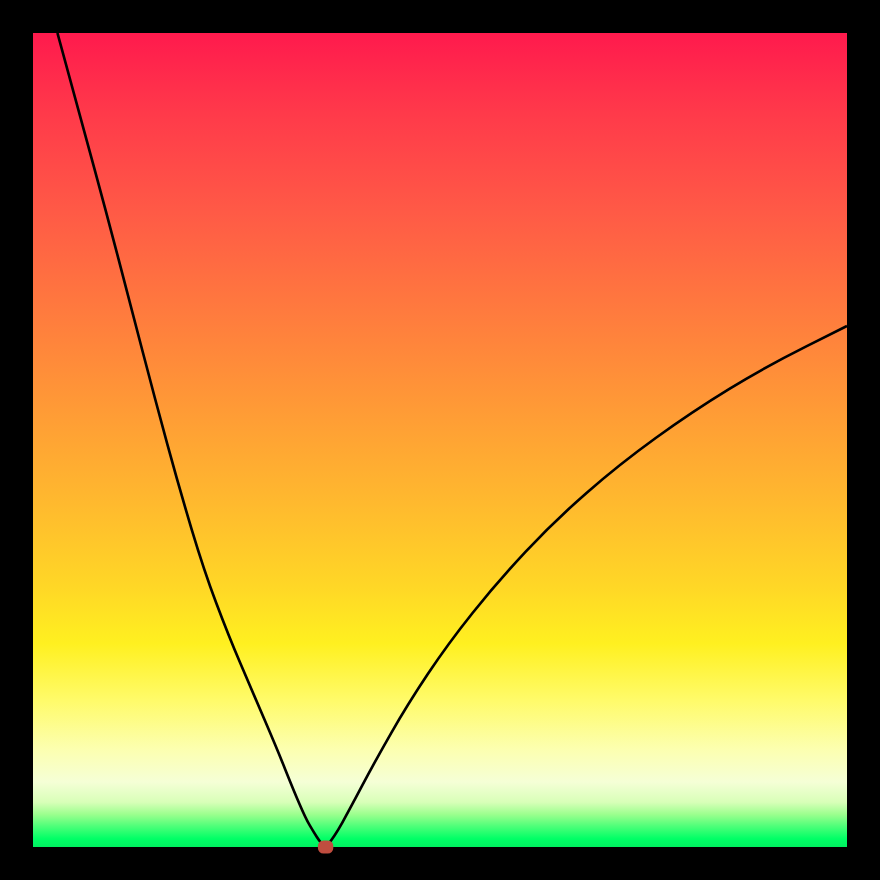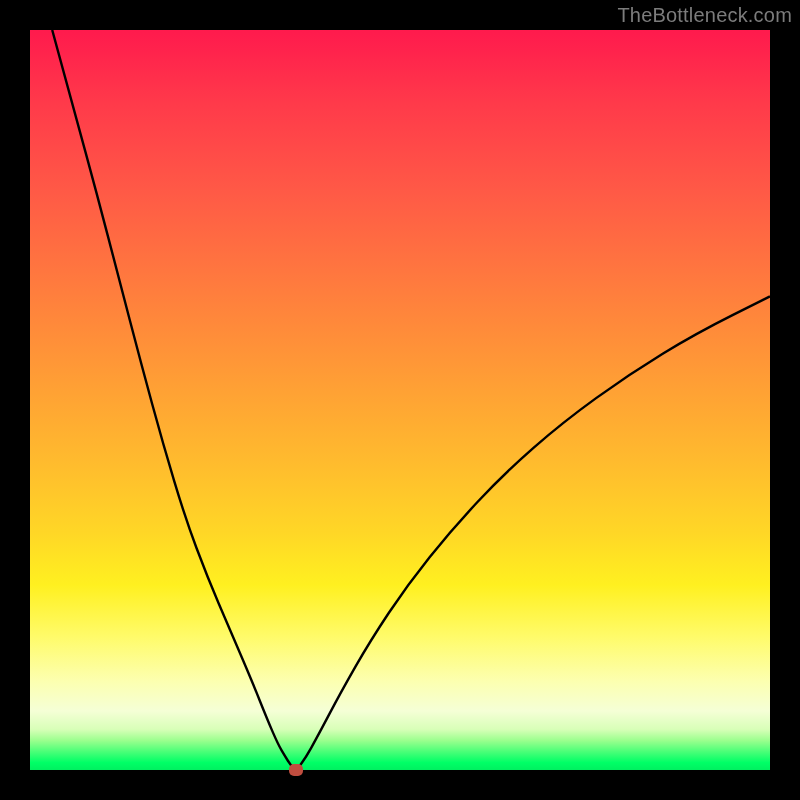--- a/index.html
+++ b/index.html
@@ -67,21 +67,20 @@
     height: 12px;
     border-radius: 5px;
     background: #c04d3f;
     transform: translate(-50%, -50%);
   }
 </style>
 </head>
 <body>
 
 <div class="frame">
-  <div class="watermark">TheBottleneck.com</div>
 
   <div class="plot-area">
     <svg class="curve-svg" viewBox="0 0 100 100" preserveAspectRatio="none">
       <path id="curve-path" d="M 3.000 0.000 Q 6.000 11.000 7.500 16.500 Q 9.000 22.000 10.500 27.750 Q 12.000 33.500 13.500 39.250 Q 15.000 45.000 16.500 50.500 Q 18.000 56.000 19.500 61.000 Q 21.000 66.000 22.500 70.000 Q 24.000 74.000 25.500 77.500 Q 27.000 81.000 28.500 84.500 Q 30.000 88.000 31.000 90.500 Q 32.000 93.000 32.750 94.750 Q 33.500 96.500 34.000 97.350 Q 34.500 98.200 34.850 98.750 Q 35.200 99.300 35.450 99.550 Q 35.700 99.800 35.850 99.900 T 36.000 100.000 M 36.000 100.000 Q 37.000 98.800 38.000 97.000 Q 39.000 95.200 40.500 92.350 Q 42.000 89.500 44.000 86.000 Q 46.000 82.500 48.500 78.750 Q 51.000 75.000 54.000 71.250 Q 57.000 67.500 60.500 63.750 Q 64.000 60.000 68.000 56.500 Q 72.000 53.000 76.500 49.750 Q 81.000 46.500 85.500 43.750 Q 90.000 41.000 95.000 38.500 T 100.000 36.000" fill="none" stroke="#000000" stroke-width="0.32" vector-effect="non-scaling-stroke" style="stroke-width: 2.4px;"></path>
     </svg>
     <div id="marker" class="min-marker" style="left: 266.4px; top: 740px; background: rgb(192, 77, 63);"></div>
   </div>
 </div>
 
 </body></html>

